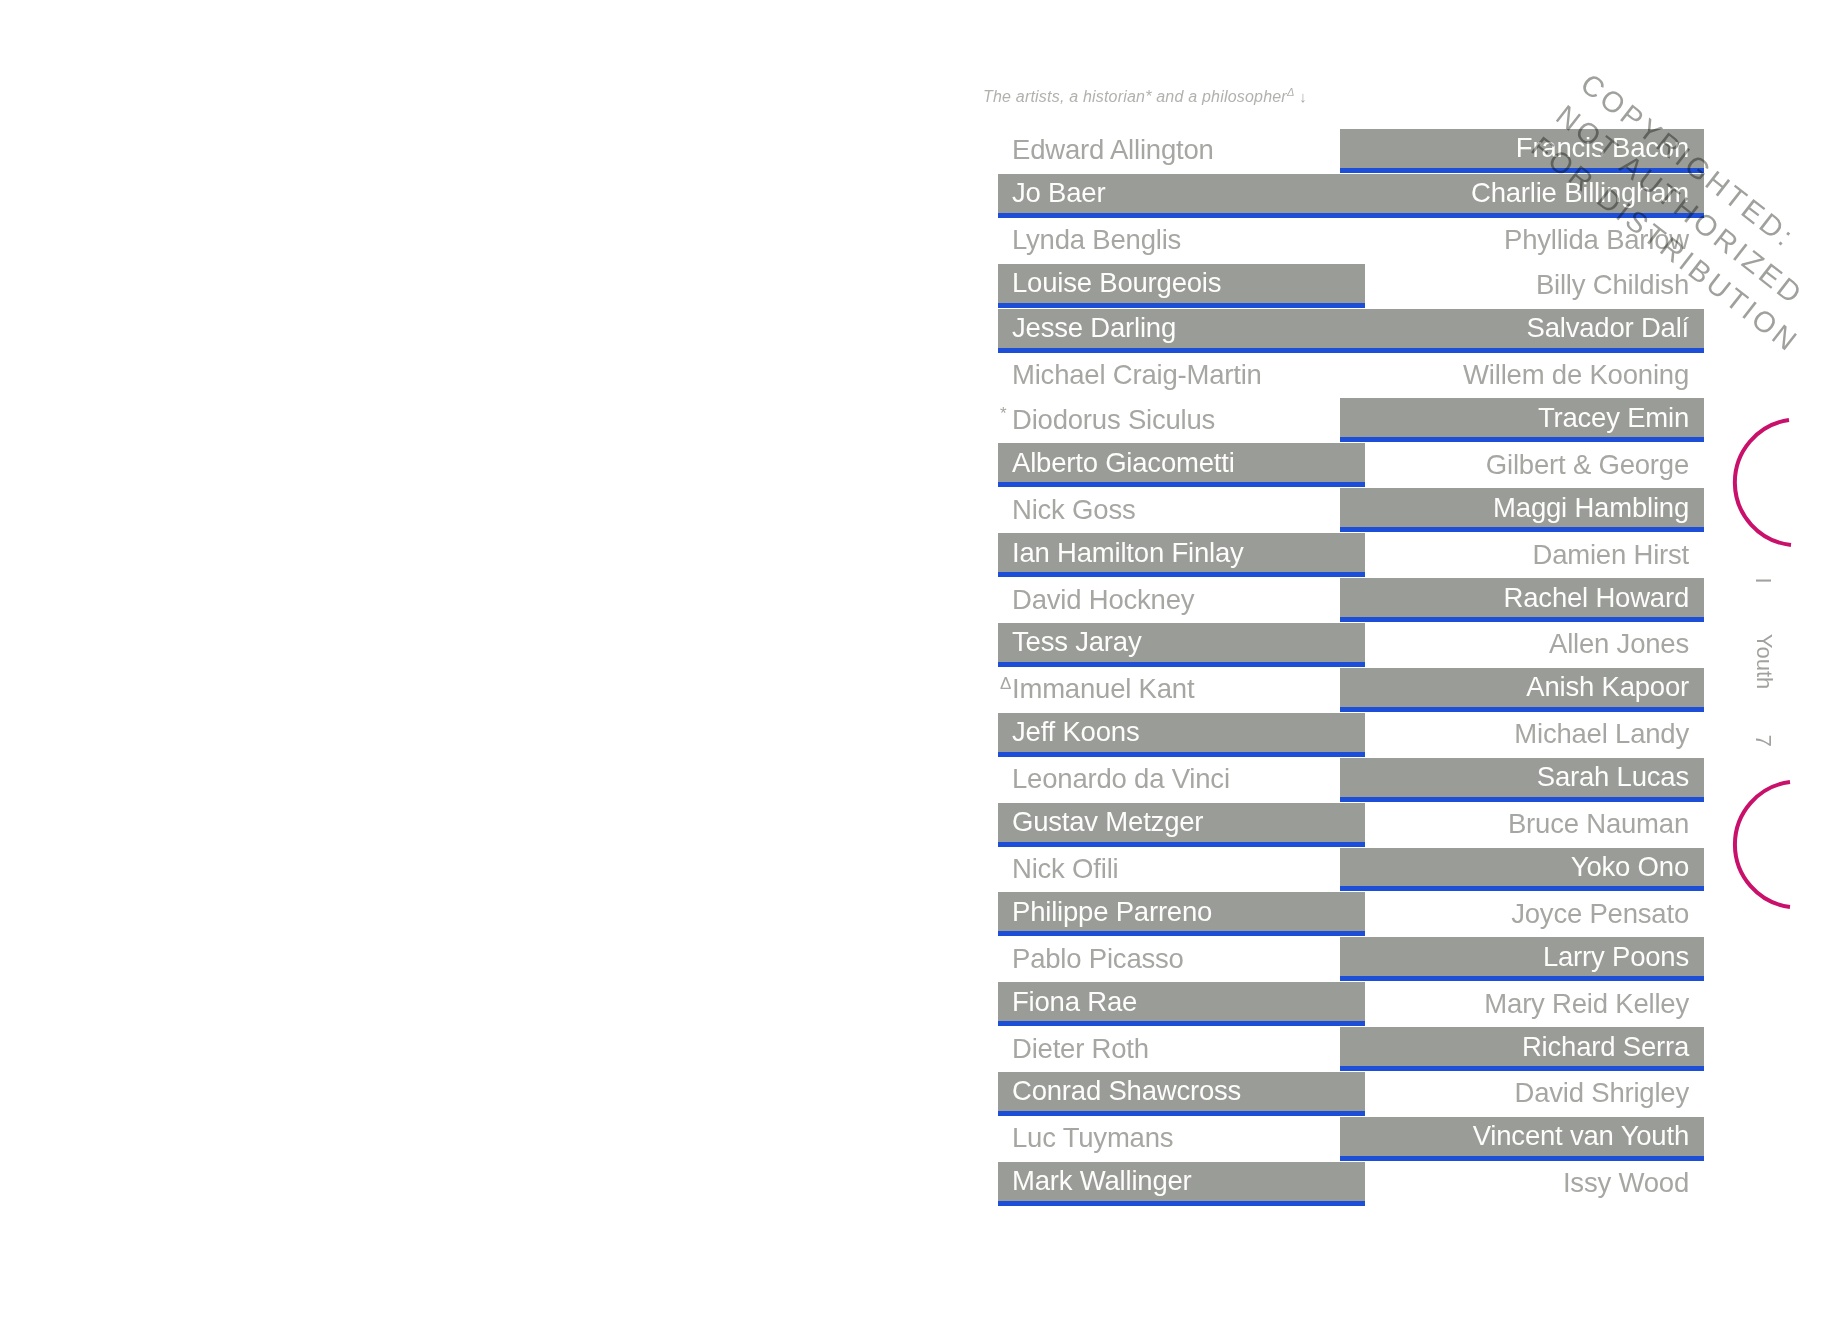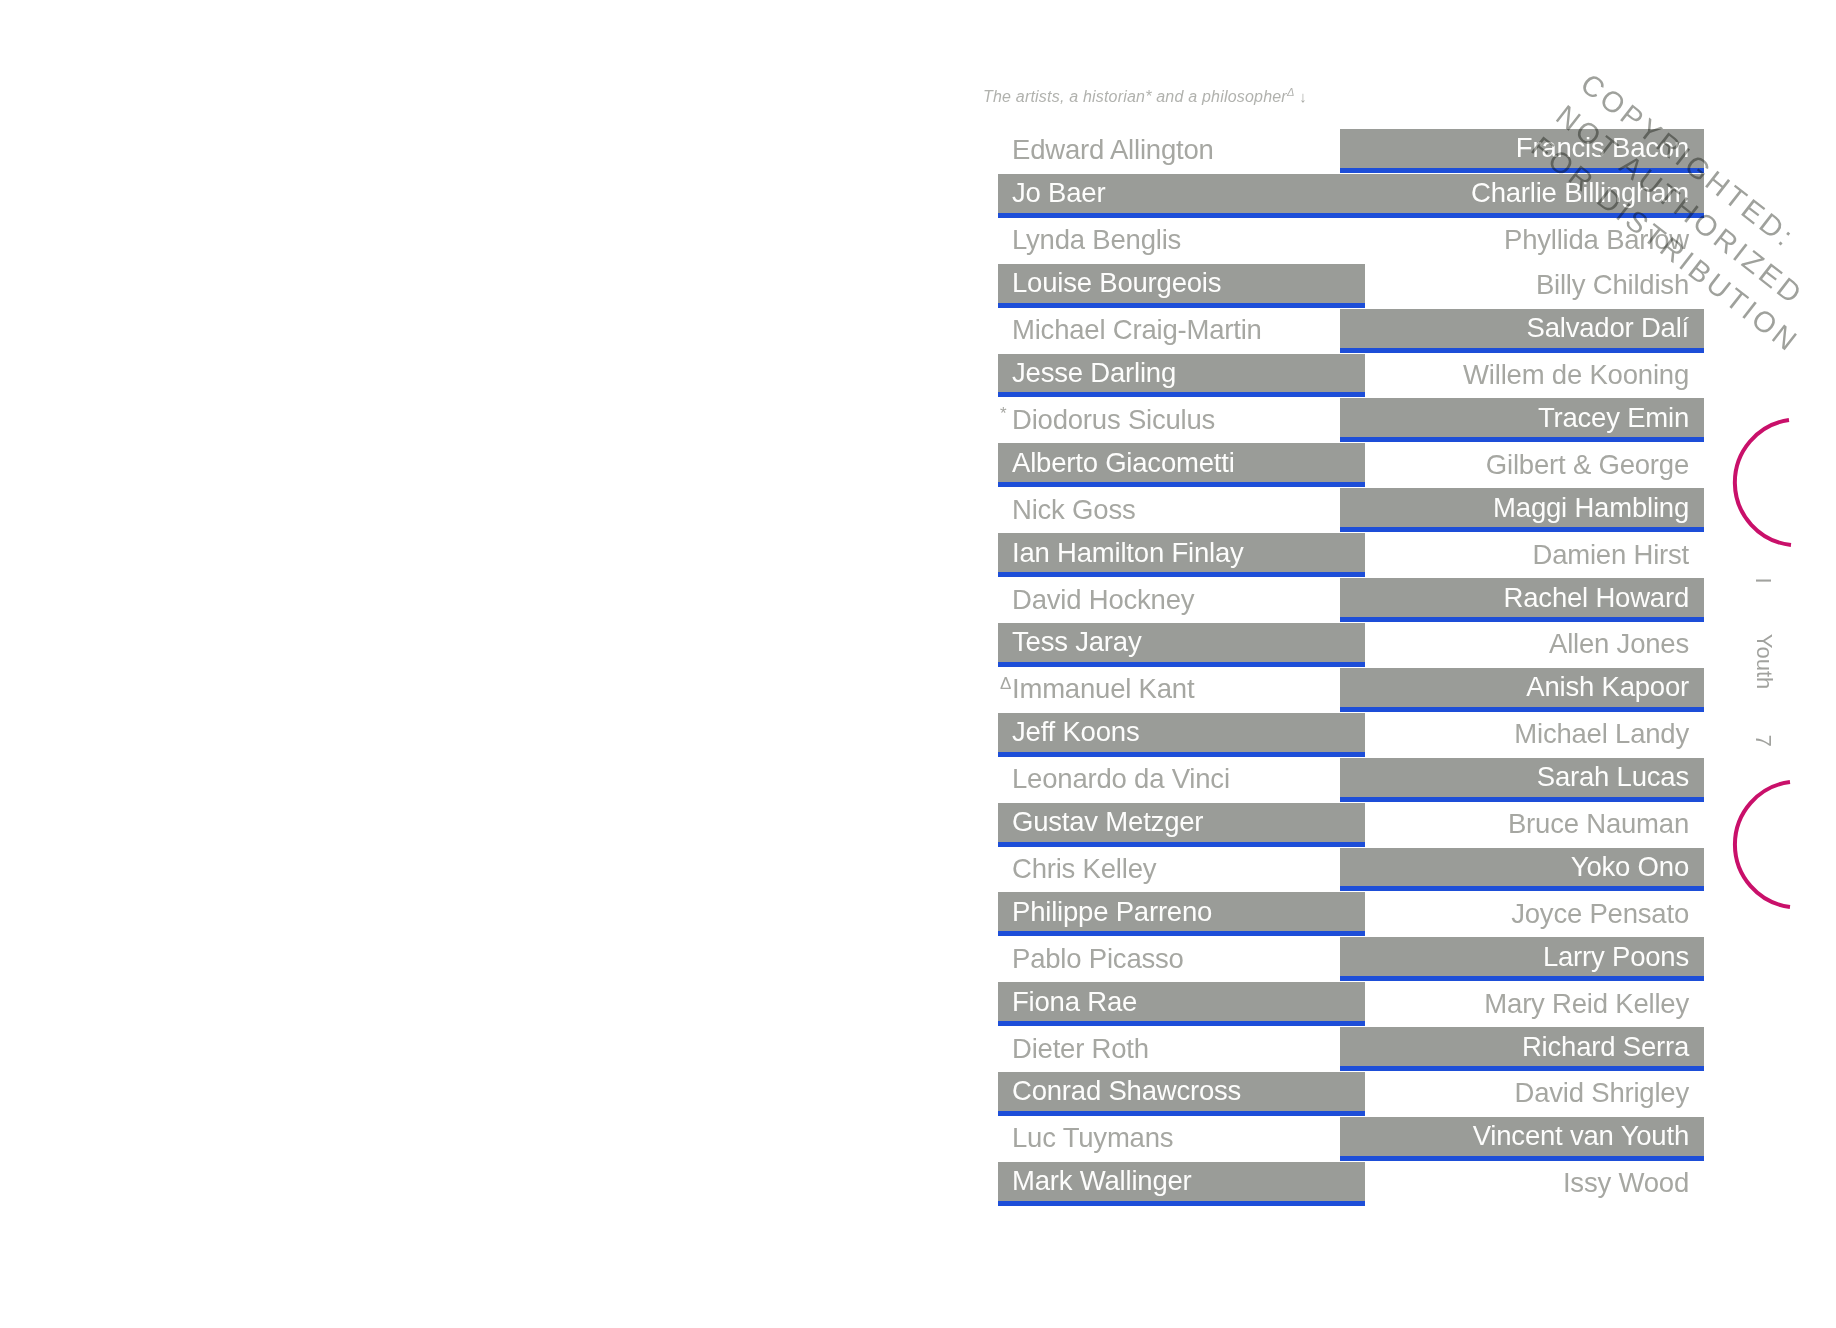--- a/index.html
+++ b/index.html
@@ -81,25 +81,25 @@
       </div>
       <div class="row shaded">
         <span>Jo Baer</span>
       </div>
       <div class="row">
         <span>Lynda Benglis</span>
       </div>
       <div class="row shaded">
         <span>Louise Bourgeois</span>
       </div>
+      <div class="row shaded">
+        <span>Jesse Darling</span>
+      </div>
       <div class="row">
         <span>Michael Craig-Martin</span>
-      </div>
-      <div class="row shaded">
-        <span>Jesse Darling</span>
       </div>
       <div class="row">
         <span class="marker">*</span>
         <span>Diodorus Siculus</span>
       </div>
       <div class="row shaded">
         <span>Alberto Giacometti</span>
       </div>
       <div class="row">
         <span>Nick Goss</span>
@@ -120,21 +120,21 @@
       <div class="row shaded">
         <span>Jeff Koons</span>
       </div>
       <div class="row">
         <span>Leonardo da Vinci</span>
       </div>
       <div class="row shaded">
         <span>Gustav Metzger</span>
       </div>
       <div class="row">
-        <span>Chris Kelley</span>
+        <span>Nick Ofili</span>
       </div>
       <div class="row shaded">
         <span>Philippe Parreno</span>
       </div>
       <div class="row">
         <span>Pablo Picasso</span>
       </div>
       <div class="row shaded">
         <span>Fiona Rae</span>
       </div>

